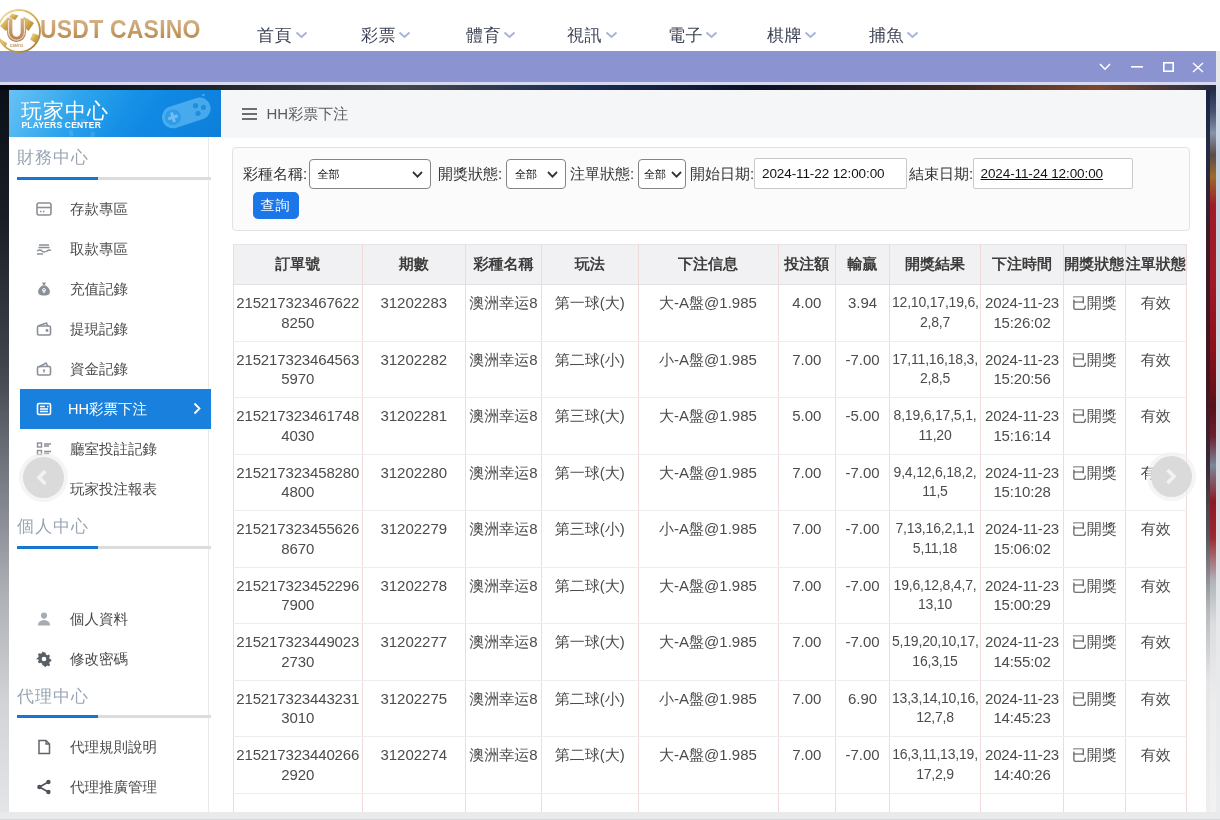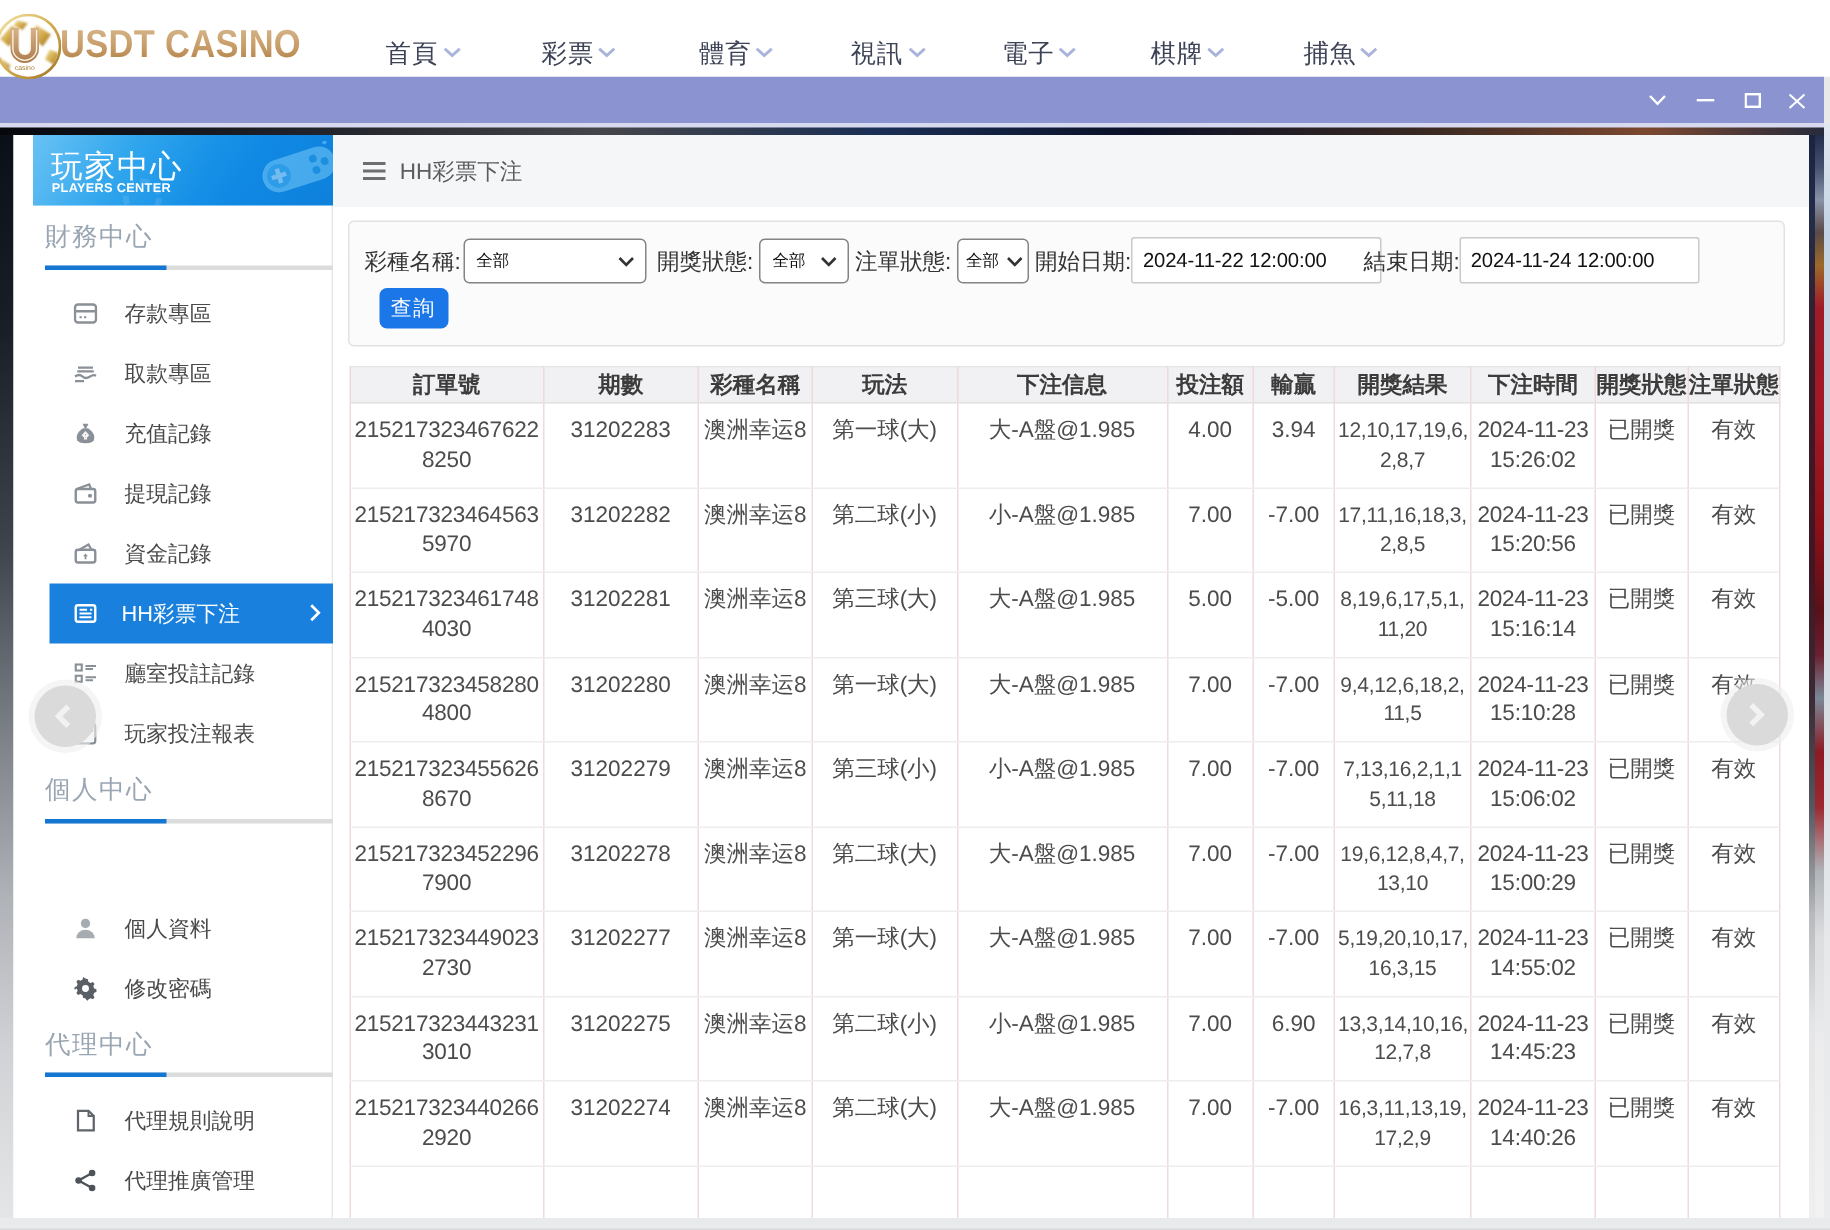--- a/index.html
+++ b/index.html
@@ -27,21 +27,21 @@
 #strip-img { position:absolute; top:90px; left:1210px; width:6px; height:722px; z-index:5;
   background:linear-gradient(180deg,#232c4a 0%,#47506e 3%,#8892a8 6%,#5a4a48 9%,#9c6a2a 12%,#a01a28 16%,#a21826 26%,#8c1018 36%,#5a1018 44%,#6b2030 48%,#7a8898 52%,#8c1a24 57%,#9c2830 62%,#b0b4b8 68%,#dcdddf 74%,#ededee 85%,#f2f2f3 100%); }
 #strip-rr { position:absolute; top:82px; left:1216px; width:4px; height:730px; z-index:5;
   background:linear-gradient(180deg,#e2e8f0 0%,#c2d2e4 10%,#ccd5e0 30%,#d8dde4 55%,#e6e8ea 75%,#ebecee 100%); }
 #strip-bot { position:absolute; top:812px; left:0; width:1220px; height:8px; background:#e9eaeb; border-bottom:1px solid #d8d9da; z-index:5; }
 
 
 #win { position:absolute; top:90px; left:9px; width:1197px; height:722px; background:#fff; z-index:10; overflow:hidden; }
 
 
-#side { position:absolute; top:0; left:13px; width:200px; height:722px; background:#fff; border-right:1px solid #e7e9eb; }
+#side { position:absolute; top:0; left:0; width:200px; height:722px; background:#fff; border-right:1px solid #e7e9eb; }
 #side-hd { position:absolute; top:-1px; left:0; width:212px; height:48px; overflow:hidden;
   background:linear-gradient(125deg,#3eb1f1 0%,#23a0ec 30%,#1089e4 65%,#0d7fd9 100%); }
 #side-hd .t1 { position:absolute; top:8px; left:12px; color:#fff; font-size:21px; letter-spacing:1px; }
 #side-hd .t2 { position:absolute; top:31px; left:12.5px; color:#fff; font-size:8.5px; font-weight:bold; letter-spacing:0.2px; }
 .sec-title { position:absolute; left:8px; font-size:17px; color:#99a5b3; letter-spacing:1px; }
 .sec-line { position:absolute; left:8px; width:194px; height:2.5px; background:#dcdcdc; }
 .sec-line i { display:block; width:81px; height:2.5px; background:#1677d2; }
 .mi { position:absolute; left:0; width:212px; height:40px; }
 .mi .ic { position:absolute; left:27px; top:12px; width:16px; height:16px; }
 .mi .tx { position:absolute; left:61px; top:11px; font-size:14.5px; color:#4a4a4a; }
@@ -61,21 +61,21 @@
 #filter { position:absolute; top:57px; left:9.5px; width:958px; height:84px; background:#fbfbfc; border:1px solid #e2e2e2; border-radius:4px; }
 .flabel { position:absolute; top:17px; font-size:15px; color:#333; }
 .fsel { position:absolute; top:10.5px; height:30px; border:1px solid #848484; border-radius:4px; background:#fff; font-size:11px; color:#111; padding-left:8px; line-height:28px; }
 .fsel svg { position:absolute; top:11px; right:7px; }
 .finput { position:absolute; top:10px; height:31px; border:1px solid #c9c9c9; border-radius:2px; background:#fff; font-size:13.5px; color:#111; padding-left:7px; line-height:29px; letter-spacing:-0.1px; }
 #qbtn { position:absolute; top:44px; left:20px; width:46px; height:27px; background:#1b76e8; border-radius:5px; color:#fff; font-size:14px; text-align:center; line-height:27px; letter-spacing:1px; }
 
 
 #tbl { position:absolute; top:154px; left:11px; width:953px; }
 table { border-collapse:collapse; table-layout:fixed; width:953px; font-family:"Liberation Sans",sans-serif; }
-th { height:24px; background:#f1f1f3; border:1px solid #efd9d9; border-top:1px solid #e4e4e6; border-bottom:1px solid #e2e2e4; font-size:15px; color:#3c3c3c; font-weight:bold; text-align:center; padding:0; }
+th { height:40px; background:#f1f1f3; border:1px solid #efd9d9; border-top:1px solid #e4e4e6; border-bottom:1px solid #e2e2e4; font-size:15px; color:#3c3c3c; font-weight:bold; text-align:center; padding:0; }
 td { height:56.5px; border:1px solid #f0dada; border-top:none; border-bottom:1px solid #ededed; font-size:15px; color:#4c4c4c; text-align:center; vertical-align:top; padding:8px 2px 0 2px; line-height:19.5px; }
 td.num { letter-spacing:-0.15px; }
 td.res { font-size:14px; letter-spacing:-0.2px; }
 
 
 .circ { position:absolute; border-radius:50%; z-index:40; }
 </style>
 </head>
 <body>
 <div id="stage">
@@ -327,23 +327,23 @@
             </svg></div>
         <div class="flabel" style="left:205.5px;">開獎狀態:</div>
         <div class="fsel" style="left:273.5px;width:60px;">全部<svg width="11" height="7" viewBox="0 0 11 7">
               <path d="M1 1 L5.5 5.6 L10 1" fill="none" stroke="#333" stroke-width="1.8"></path>
             </svg></div>
         <div class="flabel" style="left:337.5px;">注單狀態:</div>
         <div class="fsel" style="left:405.5px;width:47.5px;padding-left:5px;">全部<svg width="11" height="7" viewBox="0 0 11 7" style="right:3px;">
               <path d="M1 1 L5.5 5.6 L10 1" fill="none" stroke="#333" stroke-width="1.8"></path>
             </svg></div>
         <div class="flabel" style="left:457.5px;">開始日期:</div>
-        <div class="finput" style="left:521.5px;width:167px;">2024-11-22 12:00:00</div>
+        <div class="finput" style="left:521.5px;width:153px;">2024-11-22 12:00:00</div>
         <div class="flabel" style="left:676.5px;">結束日期:</div>
-        <div class="finput" style="left:740px;width:160.5px;">2024-11-24 12:00:00</div>
+        <div class="finput" style="left:740px;width:160.5px;text-decoration:underline;">2024-11-24 12:00:00</div>
         <div id="qbtn">查詢</div>
       </div>
       <div id="tbl">
         <table>
           <colgroup>
             <col style="width:128.5px">
               <col style="width:103.5px">
               <col style="width:76px">
               <col style="width:96.5px">
               <col style="width:140px">

